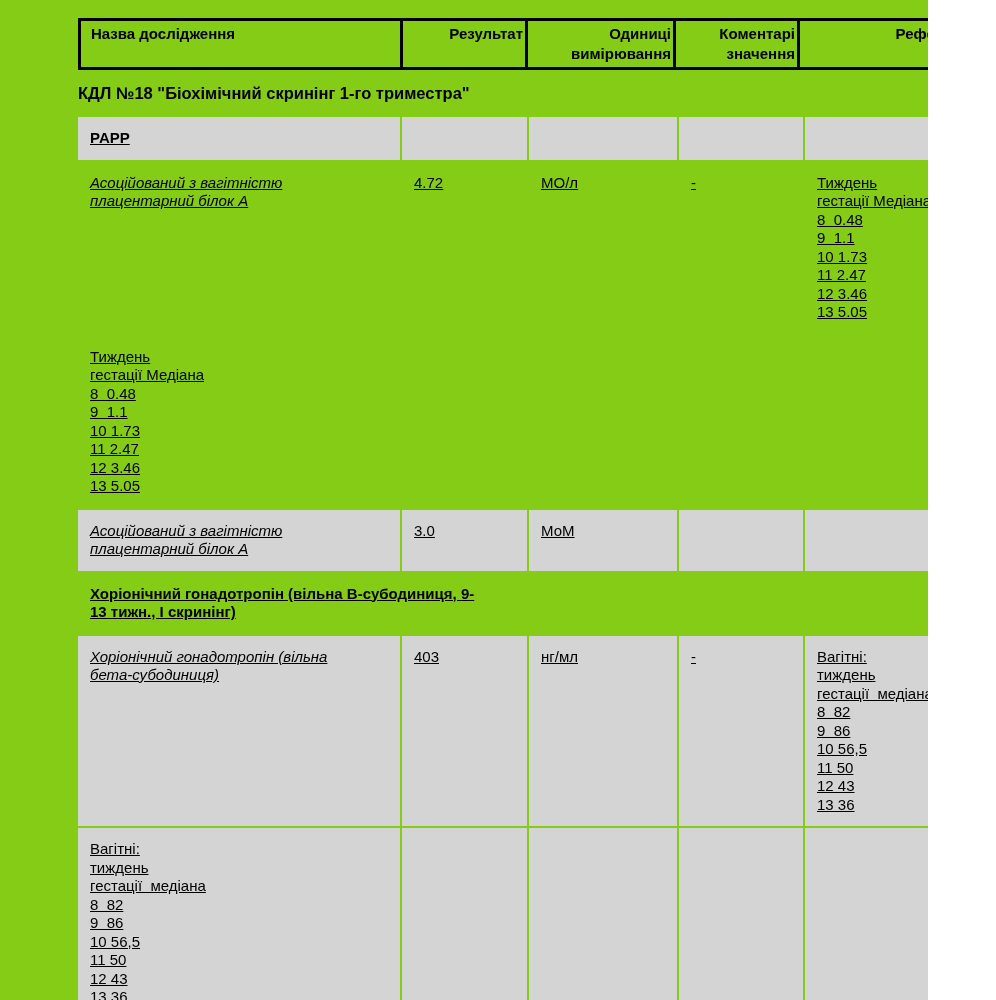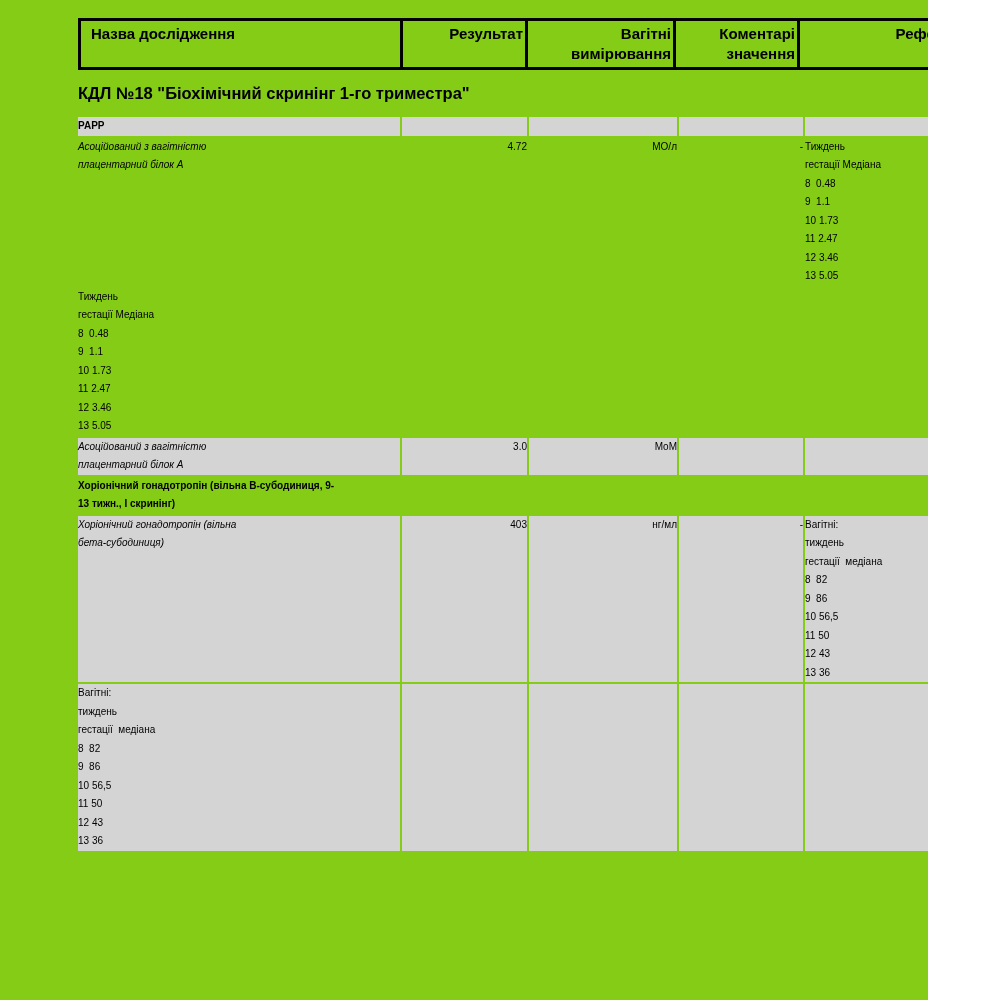--- a/index.html
+++ b/index.html
@@ -51,38 +51,39 @@
 
   
   table.results-table {
     border-collapse: separate;
     border-spacing: 2px;
     table-layout: fixed;
     margin: 11px 0 0 76px;
     width: 915px;
   }
   table.results-table td {
-    font-size: 10px;
+    font-size: 15px;
     line-height: 18.5px;
     vertical-align: top;
     white-space: pre-wrap;
-    padding: 0;
+    padding: 12px;
+    text-decoration: underline;
   }
   td.shaded { background: #d4d4d4; }
 
   td.group-label {
     font-weight: bold;
     padding: 6px 0 7px 22px;
   }
   td.test-name {
     font-style: italic;
     padding: 6px 6px 4px 20px;
   }
   td.val {
-    text-align: right;
+    text-align: left;
     padding-top: 6px;
   }
   td.comment {
     padding: 6px 4px 4px 6px;
   }
   td.median-block {
     padding: 2px 4px 0 4px;
   }
   td.section-header {
     font-weight: bold;
@@ -99,21 +100,21 @@
       <col style="width:322px">
       <col style="width:125px">
       <col style="width:148px">
       <col style="width:124px">
       <col style="width:187px">
     </colgroup>
     <tbody>
         <tr>
       <td class="first">Назва дослідження</td>
       <td>Результат</td>
-      <td>Вагітні
+      <td>Одиниці
 вимірювання</td>
       <td>Коментарі
 значення</td>
       <td>Референтні</td>
     </tr>
   </tbody>
     </table>
 
   <div class="report-title">КДЛ №18 "Біохімічний скринінг 1-го триместра"</div>
 

